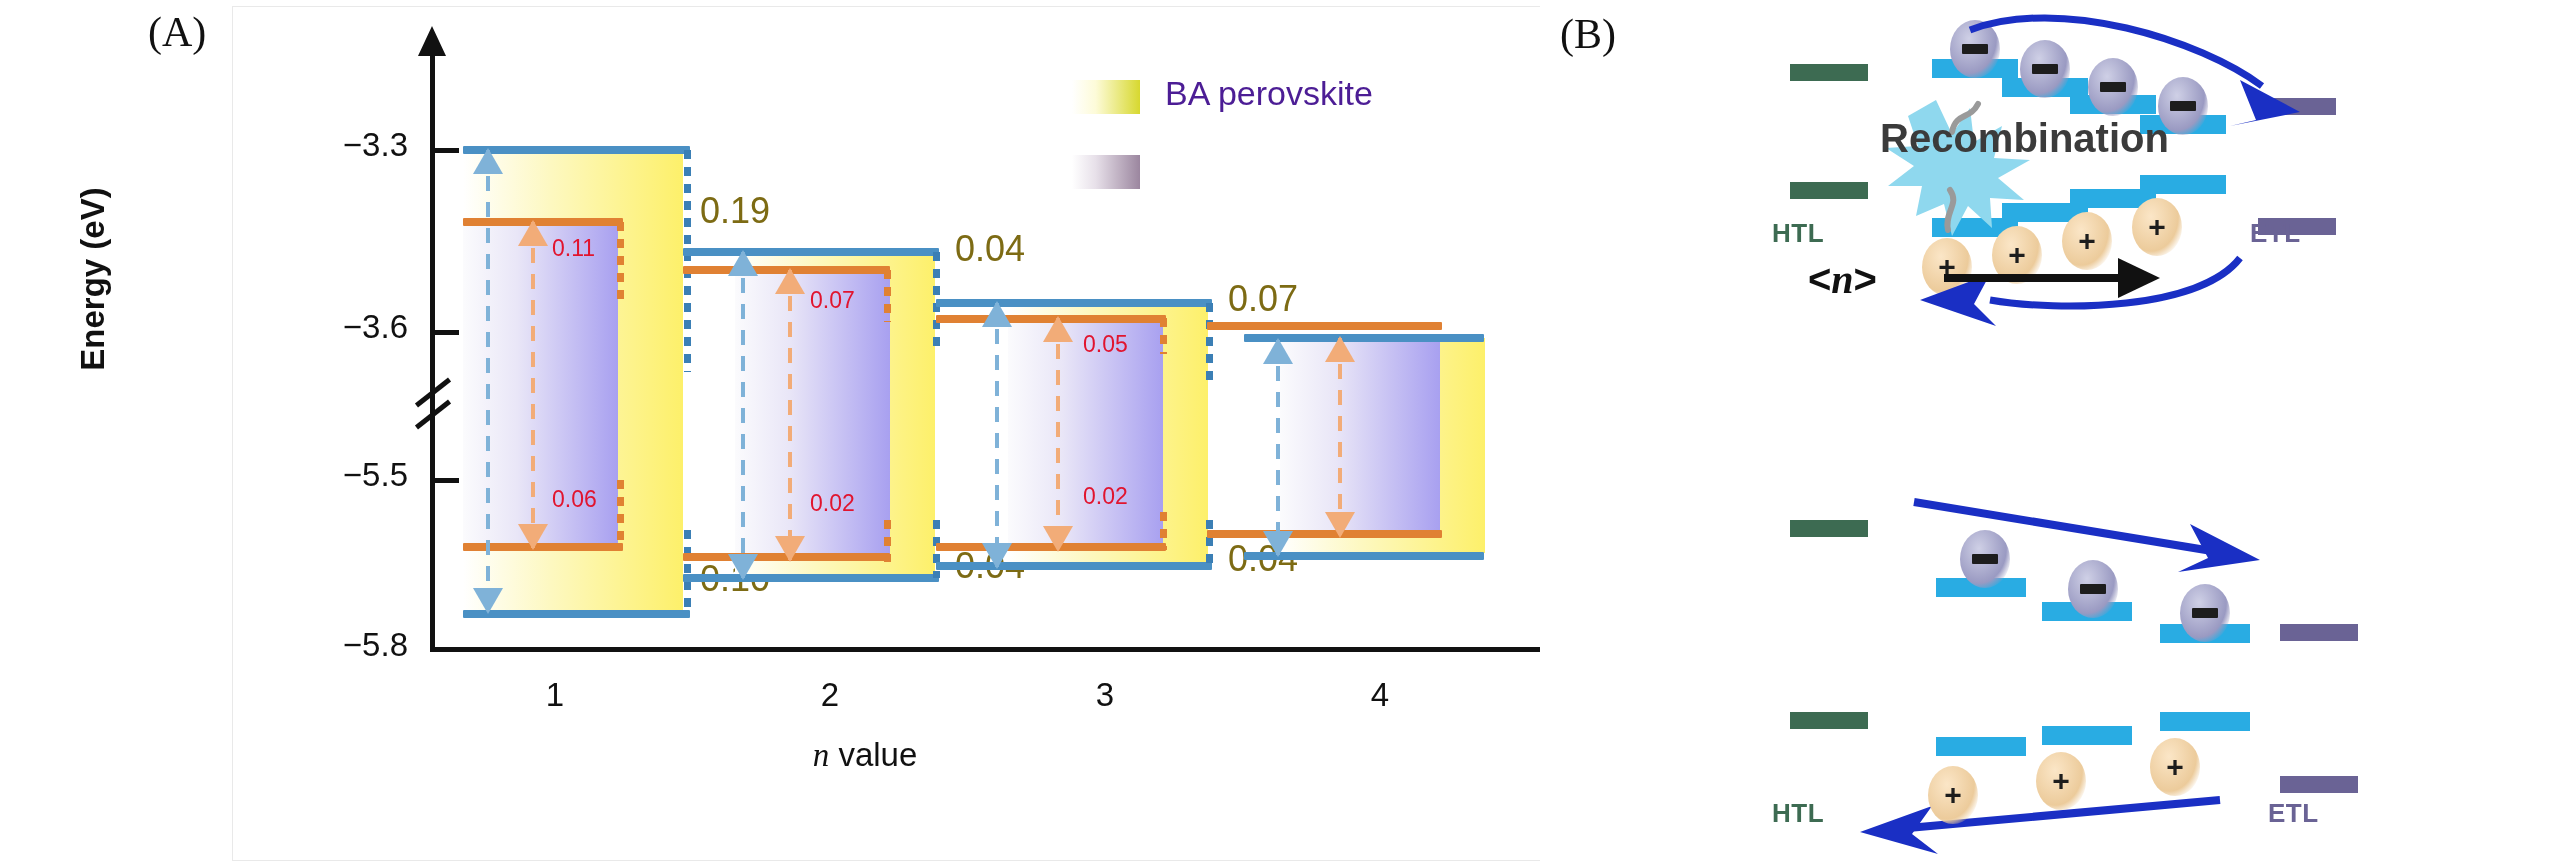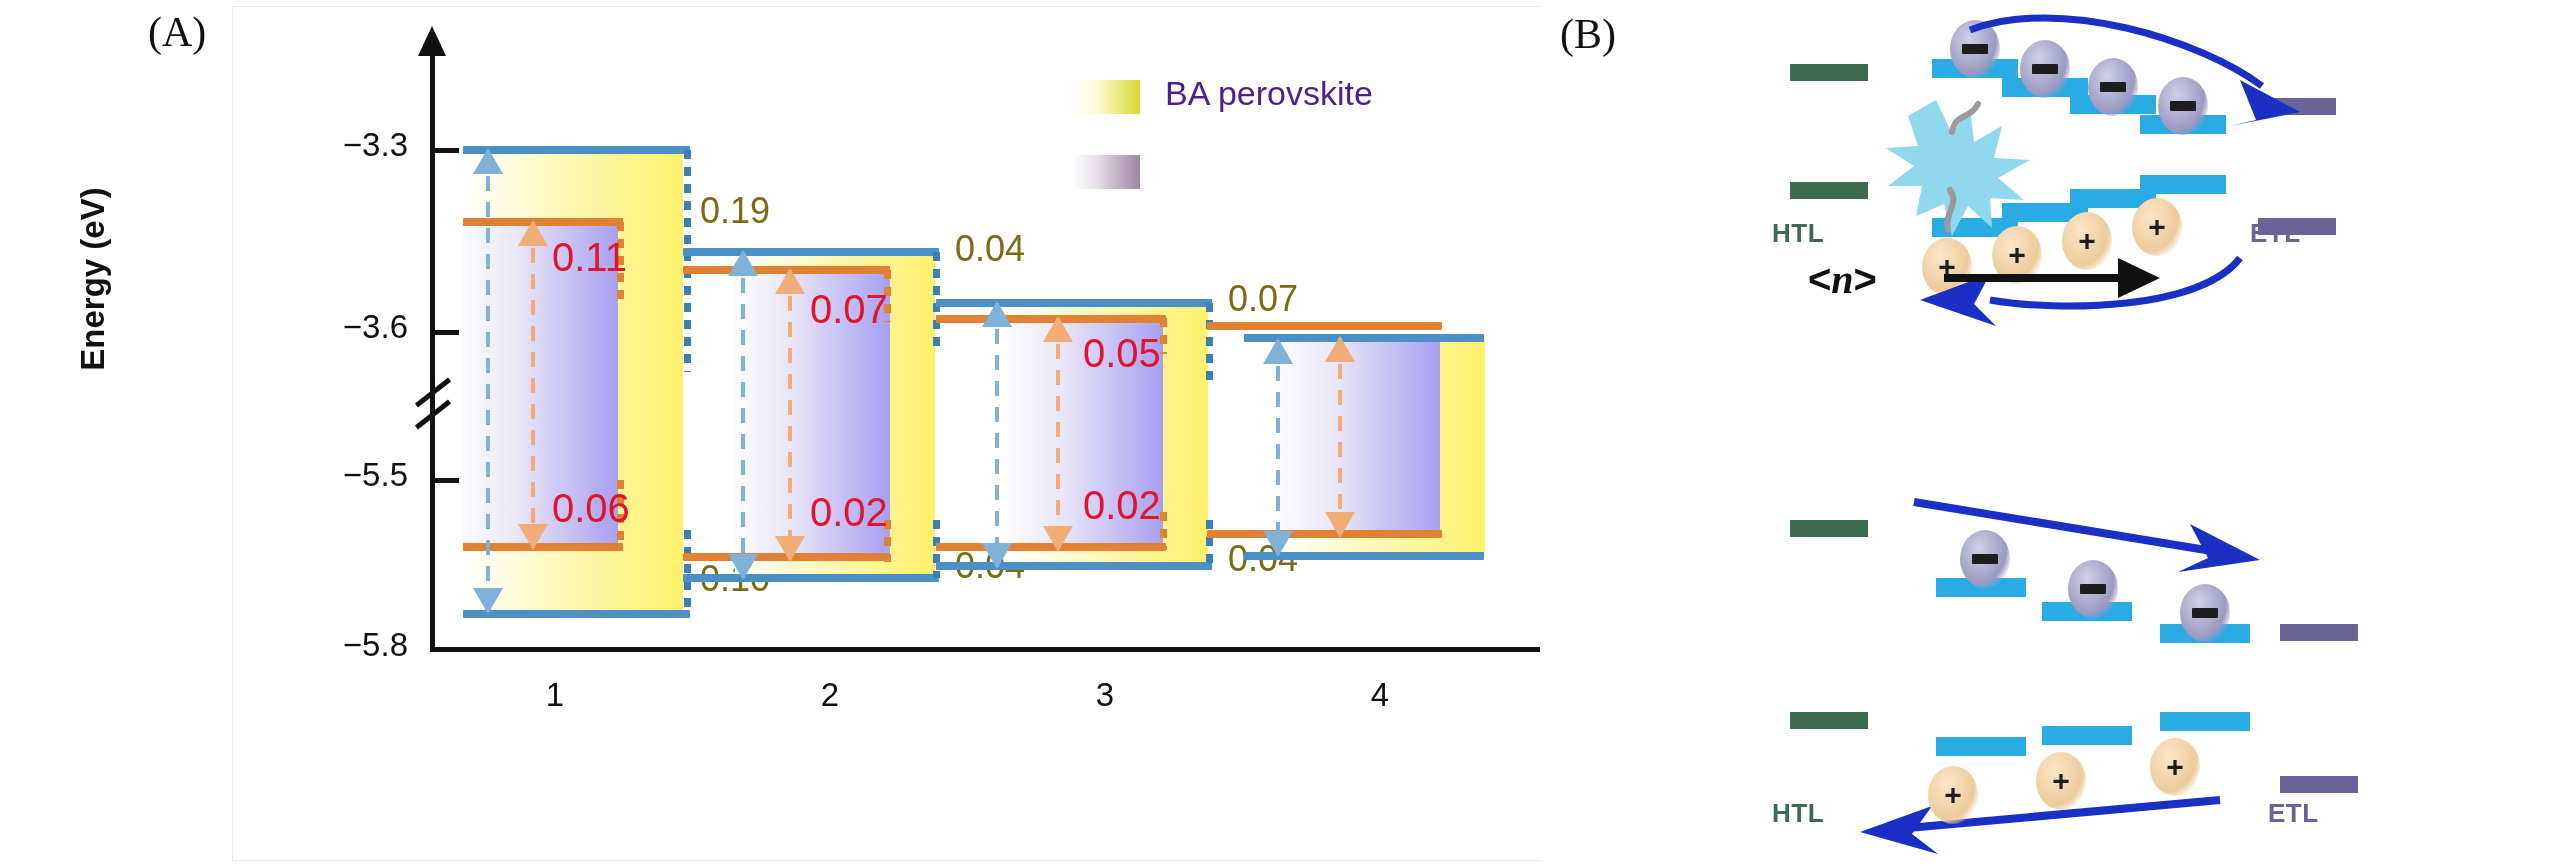--- a/index.html
+++ b/index.html
@@ -62,21 +62,21 @@
       background-size:4px 26px;background-repeat:repeat-y;}
   .ah-up{position:absolute;left:0;top:-2px;width:0;height:0;
       border-left:15px solid transparent;border-right:15px solid transparent;}
   .ah-dn{position:absolute;left:0;bottom:-2px;width:0;height:0;
       border-left:15px solid transparent;border-right:15px solid transparent;}
   .ah-up.blue{border-bottom:26px solid #7fb2d8;}
   .ah-dn.blue{border-top:26px solid #7fb2d8;}
   .ah-up.orange{border-bottom:26px solid #f2ac78;}
   .ah-dn.orange{border-top:26px solid #f2ac78;}
 
-  .red-val{position:absolute;font-size:40px;color:#e1142e;white-space:nowrap;}
+  .red-val{position:absolute;font-size:23px;color:#e1142e;white-space:nowrap;}
   .gold-val{position:absolute;font-size:36px;color:#7d6b14;white-space:nowrap;}
 
   
   #panelB{position:absolute;left:1540px;top:0;width:1027px;height:866px;background:#fff;}
   .bar-htl{position:absolute;height:17px;background:#3d6b52;}
   .bar-etl{position:absolute;height:17px;background:#6a6395;}
   .bar-pv{position:absolute;height:19px;background:#29ace3;}
   .lead-lbl{position:absolute;font-size:26px;font-weight:bold;letter-spacing:.5px;}
   .lead-lbl.htl{color:#3d6b52;}
   .lead-lbl.etl{color:#6a6395;}
@@ -120,20 +120,21 @@
 
     <div class="ytick-label" style="left:228px;top:626px;">−5.8</div>
 
     <div class="ylabel">Energy (eV)</div>
 
     <div class="xtick-label" style="left:515px;top:676px;">1</div>
     <div class="xtick-label" style="left:790px;top:676px;">2</div>
     <div class="xtick-label" style="left:1065px;top:676px;">3</div>
     <div class="xtick-label" style="left:1340px;top:676px;">4</div>
 
+    <div class="xlabel"><i>n</i><span> value</span></div>
 
 
     <div class="legend-sw ba" style="left:1072px;top:80px;"></div>
     <div class="legend-tx" style="left:1165px;top:74px;">BA perovskite</div>
     <div class="legend-sw mamp" style="left:1072px;top:155px;"></div>
 
     <div class="ba-block" style="left:463px;top:152px;width:220px;height:460px;"></div>
     <div class="mamp-block" style="left:463px;top:222px;width:155px;height:324px;"></div>
     <div class="lvl-blue" style="left:463px;top:146px;width:227px;"></div>
     <div class="lvl-orange" style="left:463px;top:218px;width:160px;"></div>
@@ -294,20 +295,21 @@
       <line x1="404" y1="278" x2="582" y2="278" stroke="#111" stroke-width="8"></line>
       <polygon fill="#111" points="620,278 578,258 578,298"></polygon>
 
       <line x1="374" y1="502" x2="678" y2="552" stroke="#1a2fc4" stroke-width="8"></line>
       <polygon fill="#1a2fc4" points="720,560 650,524 668,558 638,572"></polygon>
 
       <line x1="680" y1="800" x2="368" y2="828" stroke="#1a2fc4" stroke-width="8"></line>
       <polygon fill="#1a2fc4" points="320,832 392,806 372,834 398,854"></polygon>
     </svg>
 
+    <div class="recomb-txt" style="left:340px;top:116px;">Recombination</div>
 
     <div class="nvec" style="left:268px;top:256px;"><span>&lt;</span><i>n</i><span>&gt;</span></div>
 
     <div class="bar-htl" style="left:250px;top:520px;width:78px;"></div>
     <div class="bar-pv" style="left:396px;top:578px;width:90px;"></div>
     <div class="bar-pv" style="left:502px;top:602px;width:90px;"></div>
     <div class="bar-pv" style="left:620px;top:624px;width:90px;"></div>
     <div class="bar-etl" style="left:740px;top:624px;width:78px;"></div>
 
     <div class="carrier e" style="left:420px;top:530px;">

